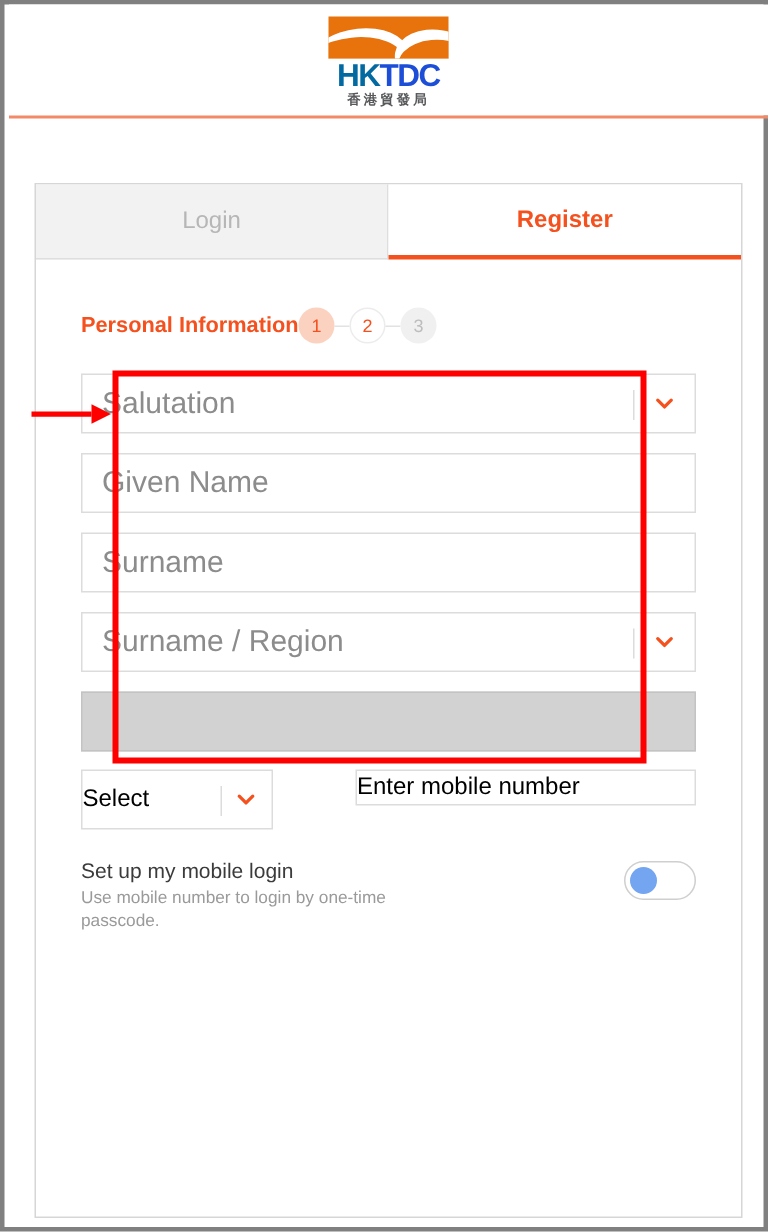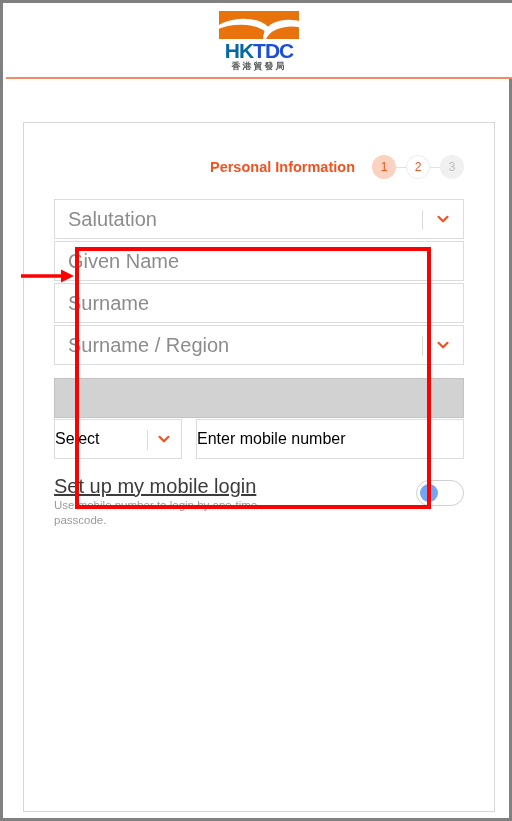--- a/index.html
+++ b/index.html
@@ -156,24 +156,23 @@
   }
 
   
   .form {
     position: relative;
     padding: 0 30px;
   }
   .section-row {
     display: flex;
     align-items: center;
-    justify-content: flex-end;
+    justify-content: flex-start;
     margin-top: 32px;
     height: 24px;
-    gap: 17px;
   }
   .section-title {
     font-size: 14.5px;
     font-weight: bold;
     color: #f4511e;
   }
   .steps {
     display: flex;
     align-items: center;
   }
@@ -202,21 +201,21 @@
   }
   .step-link {
     width: 10px;
     height: 1px;
     background: #e2e2e2;
   }
 
   .field {
     position: relative;
     height: 40px;
-    margin-top: 2px;
+    margin-top: 13px;
     box-sizing: border-box;
     border: 1px solid #dcdcdc;
     background: #ffffff;
     display: flex;
     align-items: center;
   }
   .field-first { margin-top: 20px; }
   .field .ph {
     font-size: 20px;
     color: #8c8c8c;
@@ -243,58 +242,58 @@
   .blank-field {
     height: 40px;
     margin-top: 13px;
     background: #d2d2d2;
     border: 1px solid #c3c3c3;
     box-sizing: border-box;
   }
 
   .mobile-row {
     display: flex;
-    margin-top: 1px;
+    margin-top: 12px;
+    gap: 41px;
   }
   .mobile-code {
     position: relative;
     width: 128px;
     height: 40px;
     box-sizing: border-box;
     border: 1px solid #dcdcdc;
     background: #ffffff;
     display: flex;
     align-items: center;
     flex: 0 0 128px;
   }
   .mobile-code .sep { right: 33px; }
   .mobile-code .chev { right: 10px; }
   .mobile-num {
     flex: 1 1 auto;
-    height: 40px;
+    height: 24px;
     margin-left: 14px;
     box-sizing: border-box;
     border: 1px solid #dcdcdc;
     background: #ffffff;
     display: flex;
     align-items: center;
   }
 
   .toggle-row {
     display: flex;
     align-items: flex-start;
     justify-content: space-between;
     margin-top: 18px;
   }
   .toggle-text { width: 280px; }
   .toggle-title {
-    font-size: 20px;
+    font-size: 14px;
     color: #3b3b3b;
     line-height: 18px;
-    text-decoration: underline;
   }
   .toggle-sub {
     font-size: 11.5px;
     color: #9a9a9a;
     line-height: 15px;
     margin-top: 3px;
     max-width: 215px;
   }
   .toggle {
     width: 48px;
@@ -370,20 +369,28 @@
         <div class="swoosh-d"></div>
       </div>
       <div class="logo-word"><span class="hk">HK</span><span class="tdc">TDC</span></div>
       <div class="logo-cn">香港貿發局</div>
     </div>
   </div>
   <div class="header-rule"></div>
 
   <div class="card">
 
+    <div class="tabs">
+      <div class="tab tab-inactive">
+        <span>Login</span>
+      </div>
+      <div class="tab tab-active">
+        <span>Register</span>
+      </div>
+    </div>
 
     <div class="form">
 
       <div class="section-row">
         <div class="section-title">Personal Information</div>
         <div class="steps">
           <div class="step step-current">1</div>
           <div class="step-link"></div>
           <div class="step step-next">2</div>
           <div class="step-link"></div>

